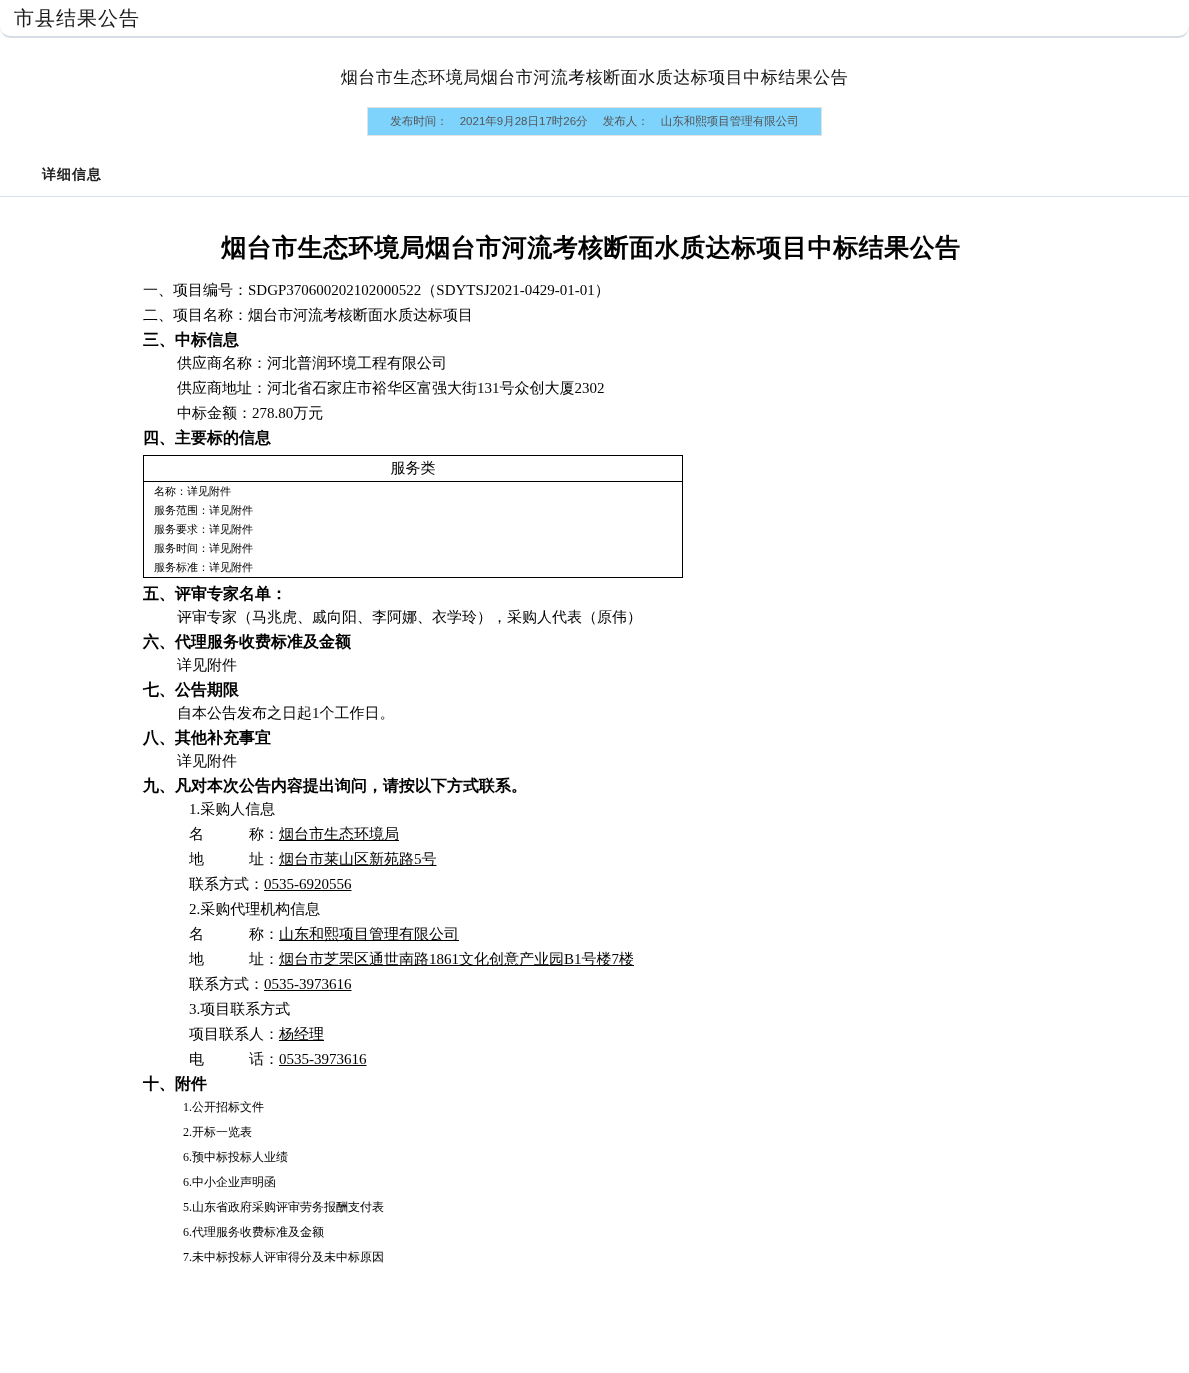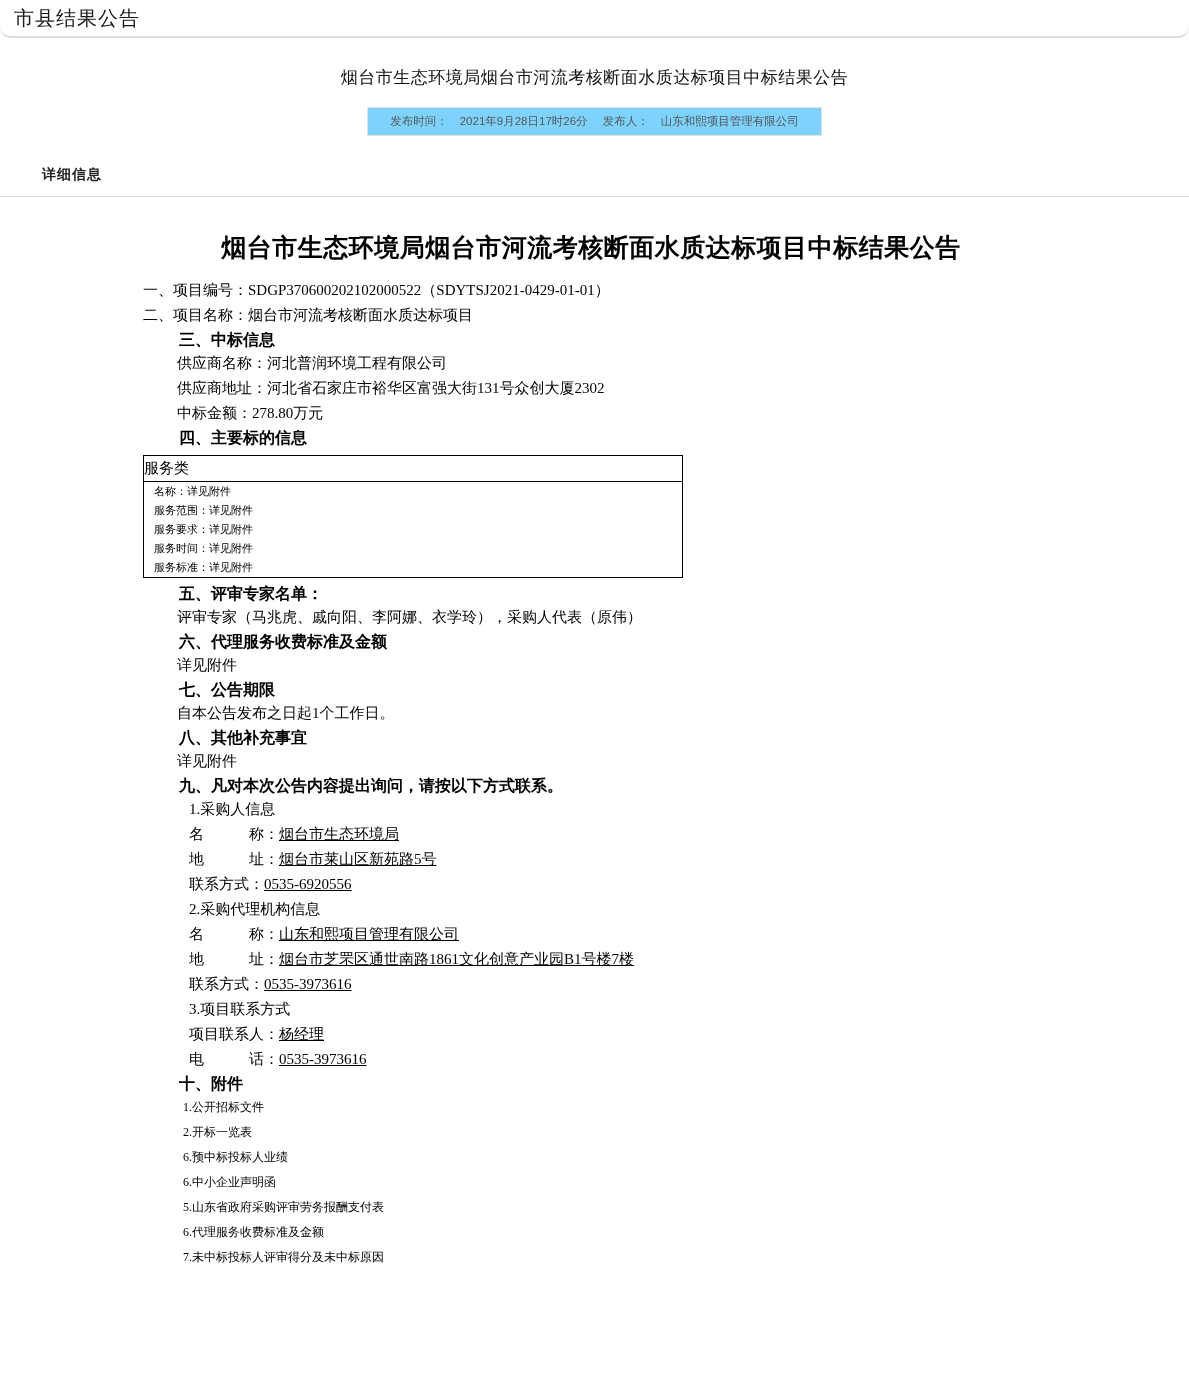--- a/index.html
+++ b/index.html
@@ -86,42 +86,41 @@
     text-align: center;
     margin: 0 0 14px 0;
     letter-spacing: 0.5px;
     font-family: "Liberation Sans", sans-serif;
   }
   .sec-head {
     font-size: 16px;
     font-weight: bold;
     margin-top: 2px;
     font-family: "Liberation Sans", sans-serif;
-    margin-left: 36px;
   }
   .sec-line {
     font-size: 15px;
     line-height: 25px;
   }
   .indent1 { padding-left: 34px; }
   .indent2 { padding-left: 46px; }
   .u { text-decoration: underline; }
   
   table.goods {
     border-collapse: collapse;
     width: 540px;
     margin: 6px 0 6px 0;
     margin-left: 0px;
     table-layout: fixed;
   }
   table.goods th {
     border: 1px solid #000;
     font-weight: normal;
     font-size: 15px;
-    text-align: left;
+    text-align: center;
     padding: 3px 0;
   }
   table.goods td {
     border-left: 1px solid #000;
     border-right: 1px solid #000;
     font-size: 11px;
     padding: 2px 0 2px 10px;
   }
   table.goods tr.last td { border-bottom: 1px solid #000; }
   .table-wrap { padding-left: 0px; }

